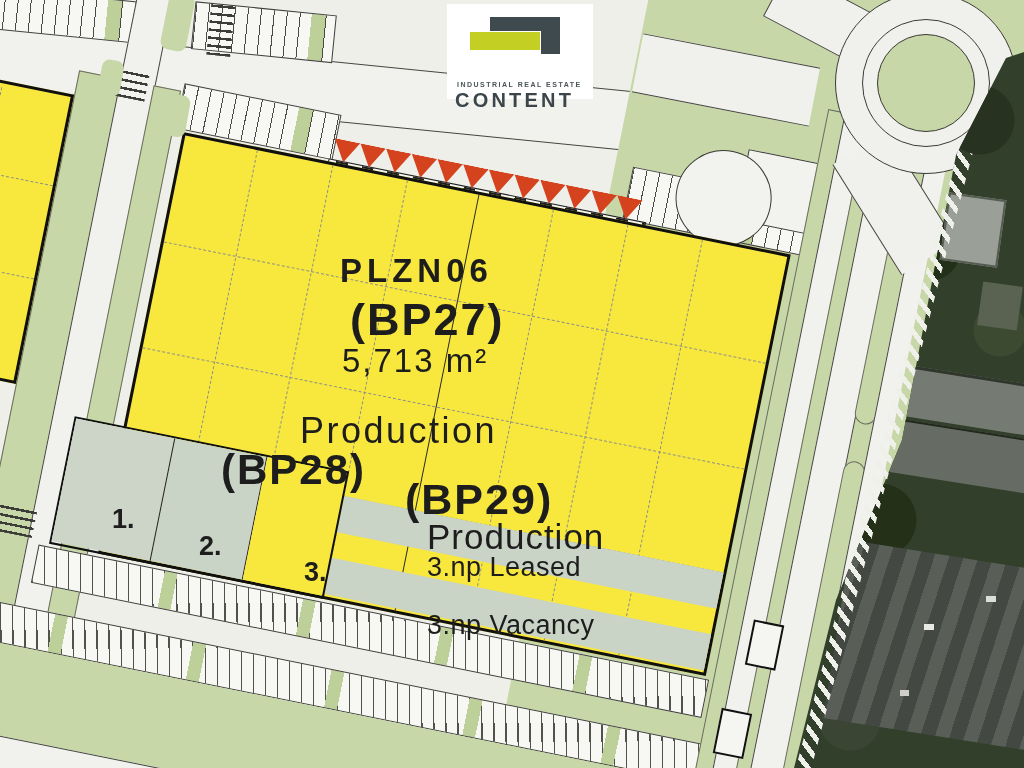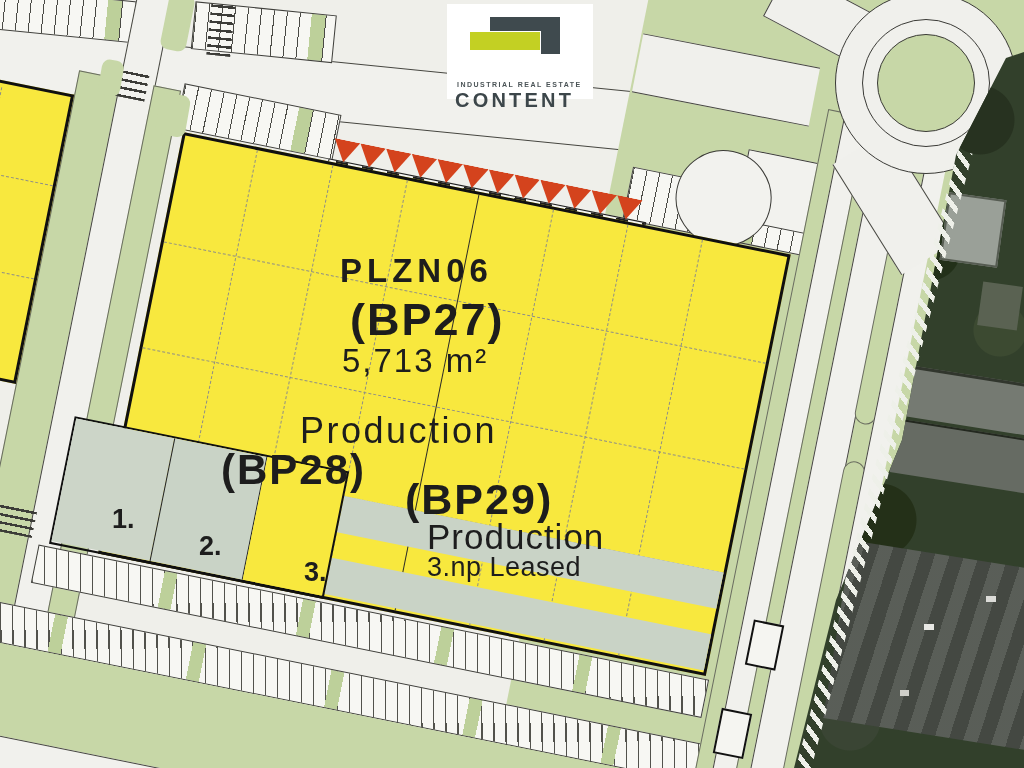--- a/index.html
+++ b/index.html
@@ -171,18 +171,19 @@
 <div class="lbl" style="left:340px;top:254px;font-size:33px;font-weight:700;letter-spacing:5px;">PLZN06</div>
 <div class="lbl" style="left:350px;top:297px;font-size:45px;font-weight:700;letter-spacing:2px;">(BP27)</div>
 <div class="lbl" style="left:342px;top:344px;font-size:33px;font-weight:500;letter-spacing:2px;">5,713 m²</div>
 <div class="lbl" style="left:300px;top:380px;font-size:36px;font-weight:500;letter-spacing:2.5px;margin-top:33px;">Production</div>
 
 <div class="lbl" style="left:221px;top:449px;font-size:42px;font-weight:700;letter-spacing:2px;">(BP28)</div>
 
 <div class="lbl" style="left:405px;top:478px;font-size:43px;font-weight:700;letter-spacing:2px;">(BP29)</div>
 <div class="lbl" style="left:427px;top:519px;font-size:35px;font-weight:500;letter-spacing:1px;">Production</div>
 <div class="lbl" style="left:427px;top:554px;font-size:27px;font-weight:500;letter-spacing:0.5px;">3.np Leased</div>
+<div class="lbl" style="left:427px;top:612px;font-size:27px;font-weight:500;letter-spacing:0.5px;">3.np Vacancy</div>
 
 <div class="lbl" style="left:112px;top:506px;font-size:27px;font-weight:600;">1.</div>
 <div class="lbl" style="left:199px;top:533px;font-size:27px;font-weight:600;">2.</div>
 <div class="lbl" style="left:304px;top:559px;font-size:27px;font-weight:600;">3.</div>
 
 </div>
 
 </body></html>

